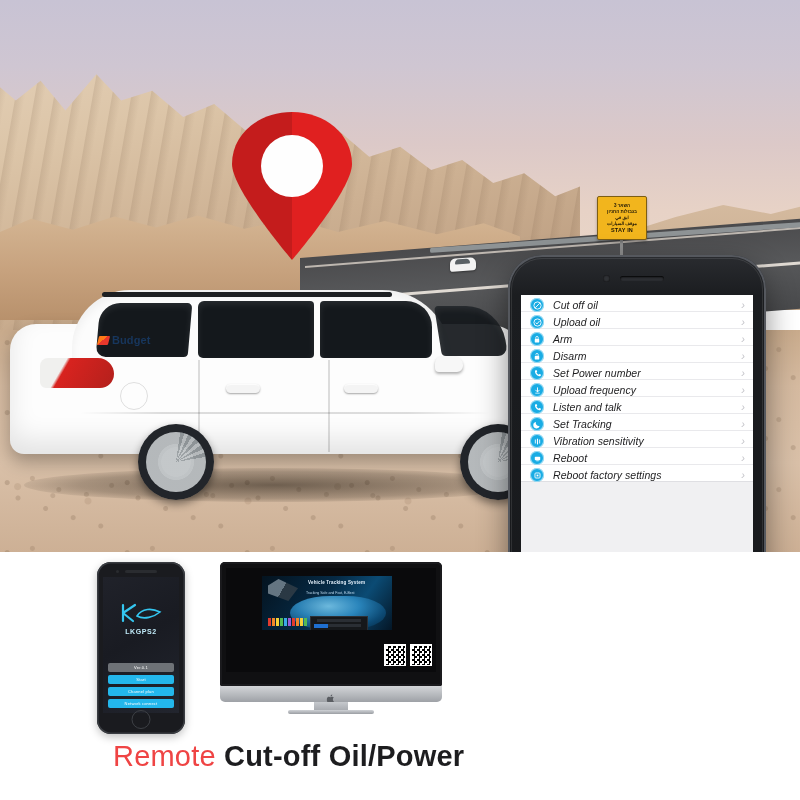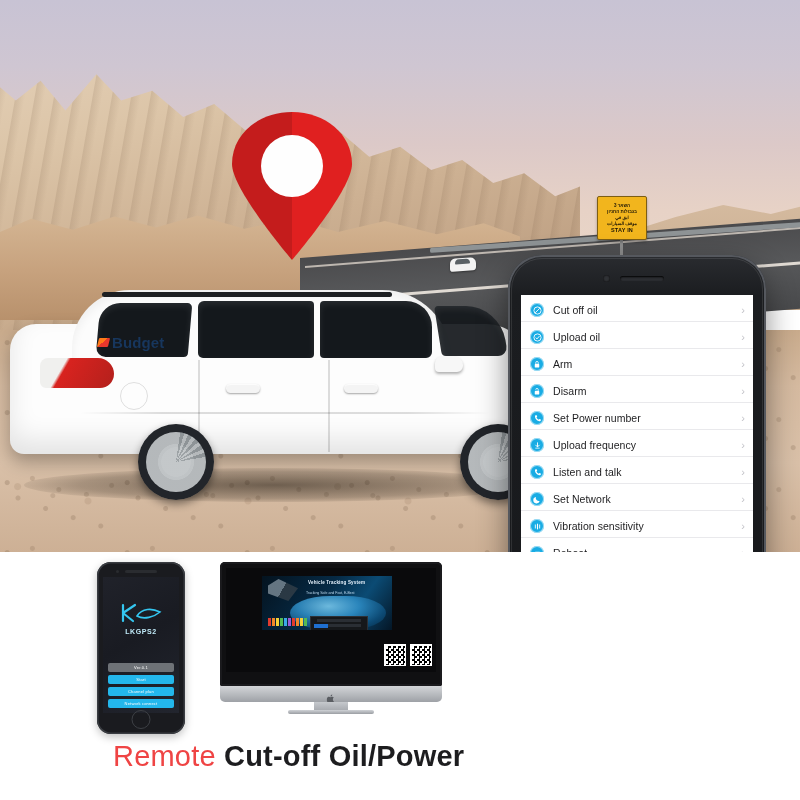--- a/index.html
+++ b/index.html
@@ -101,21 +101,21 @@
          conic-gradient(from 0deg,#c5c9cb 0 8deg,#9aa0a3 8deg 16deg,#c5c9cb 16deg 24deg,#9aa0a3 24deg 32deg,
          #c5c9cb 32deg 40deg,#9aa0a3 40deg 48deg,#c5c9cb 48deg 56deg,#9aa0a3 56deg 64deg,
          #c5c9cb 64deg 72deg,#9aa0a3 72deg 80deg,#c5c9cb 80deg 360deg);
         opacity:.9;}
   .wl{left:128px;} .wr{left:450px;}
   .car-shadow{position:absolute;left:14px;top:196px;width:500px;height:34px;border-radius:50%;
         background:radial-gradient(ellipse at center,rgba(25,18,10,.55) 0%,rgba(25,18,10,.25) 55%,transparent 78%);}
   .badge{position:absolute;left:88px;top:62px;display:flex;align-items:center;gap:3px;}
   .badge-mark{width:11px;height:9px;background:linear-gradient(135deg,#ff7a18 0 45%,#e8382c 45% 100%);
         transform:skewX(-14deg);border-radius:1px;}
-  .badge-text{font-size:15px;font-weight:700;color:#17365d;letter-spacing:.1px;}
+  .badge-text{font-size:11px;font-weight:700;color:#17365d;letter-spacing:.1px;}
 
   
   .pin{position:absolute;left:232px;top:112px;width:120px;height:148px;}
   .pin-drop{position:absolute;left:0;top:0;width:120px;height:148px;
         background:linear-gradient(90deg,#c41c1c 0 50%,#e02020 50% 100%);
         clip-path:path("M60 148 C60 148 0 78 0 52 C0 22 27 0 60 0 C93 0 120 22 120 52 C120 78 60 148 60 148 Z");
         filter:drop-shadow(0 5px 8px rgba(0,0,0,.35));}
   .pin-hole{position:absolute;left:29px;top:23px;width:62px;height:62px;border-radius:50%;background:#fefefe;}
 
   
@@ -145,22 +145,22 @@
         width:18px;display:flex;align-items:center;}
   .nav-title{position:absolute;left:0;right:0;text-align:center;color:#fff;font-size:12px;
         font-weight:400;letter-spacing:.2px;pointer-events:none;}
   .nav-chat{margin-left:auto;width:16px;height:13px;position:relative;z-index:2;cursor:pointer;}
   .nav-chat i{position:absolute;left:0;top:0;width:16px;height:11px;background:#fff;border-radius:2.5px;}
   .nav-chat i:after{content:"";position:absolute;left:3px;bottom:-3px;width:0;height:0;
         border-left:4px solid #fff;border-bottom:3px solid transparent;}
   .nav-chat u{position:absolute;left:3px;top:3px;width:10px;height:1px;background:#1c1c20;box-shadow:0 3px 0 #1c1c20;}
 
   .cmd-list{background:#fff;}
-  .cmd-row{display:flex;align-items:center;height:27px;padding:4px 8px 0 9px;box-sizing:border-box;
-        border-bottom:1px solid #e9e9ec;cursor:pointer;background:#fff;}
+  .cmd-row{display:flex;align-items:center;height:17px;padding:4px 8px 0 9px;box-sizing:border-box;
+        border-bottom:1px solid #e9e9ec;cursor:pointer;background:#fff;font-style:italic;}
   .cmd-row:last-child{border-bottom:1px solid #dfdfe3;}
   .cmd-ico{width:14px;height:14px;border-radius:50%;background:#19ace4;flex:0 0 14px;
         display:flex;align-items:center;justify-content:center;color:#fff;font-size:8px;line-height:1;
         box-shadow:inset 0 0 0 1px rgba(255,255,255,.55);}
   .cmd-ico svg{display:block;}
   .cmd-label{margin-left:9px;font-size:10.5px;color:#1d1d1f;letter-spacing:.05px;}
   .cmd-chev{margin-left:auto;color:#c3c3c8;font-size:11px;font-weight:300;}
   .list-tail{background:#f0f0f2;height:60px;}
 
   .home-btn{position:absolute;left:50%;bottom:16px;transform:translateX(-50%);
@@ -373,21 +373,21 @@
           <span class="cmd-label">Listen and talk</span>
           <span class="cmd-chev">›</span>
         </div>
 
         <div class="cmd-row">
           <span class="cmd-ico">
             <svg width="9" height="9" viewBox="0 0 10 10">
                 <path d="M7.4 6.6A3.4 3.4 0 0 1 3.3 2.2 3.6 3.6 0 1 0 7.4 6.6z" fill="#fff"></path>
               </svg>
           </span>
-          <span class="cmd-label">Set Network</span>
+          <span class="cmd-label">Set Tracking</span>
           <span class="cmd-chev">›</span>
         </div>
 
         <div class="cmd-row">
           <span class="cmd-ico">
             <svg width="9" height="9" viewBox="0 0 10 10">
                 <rect x="4.4" y="1.8" width="1.2" height="6.4" rx=".5" fill="#fff"></rect>
                 <path d="M2.6 3.2 V6.8 M7.4 3.2 V6.8" stroke="#fff" stroke-width="1" stroke-linecap="round"></path>
               </svg>
           </span>

